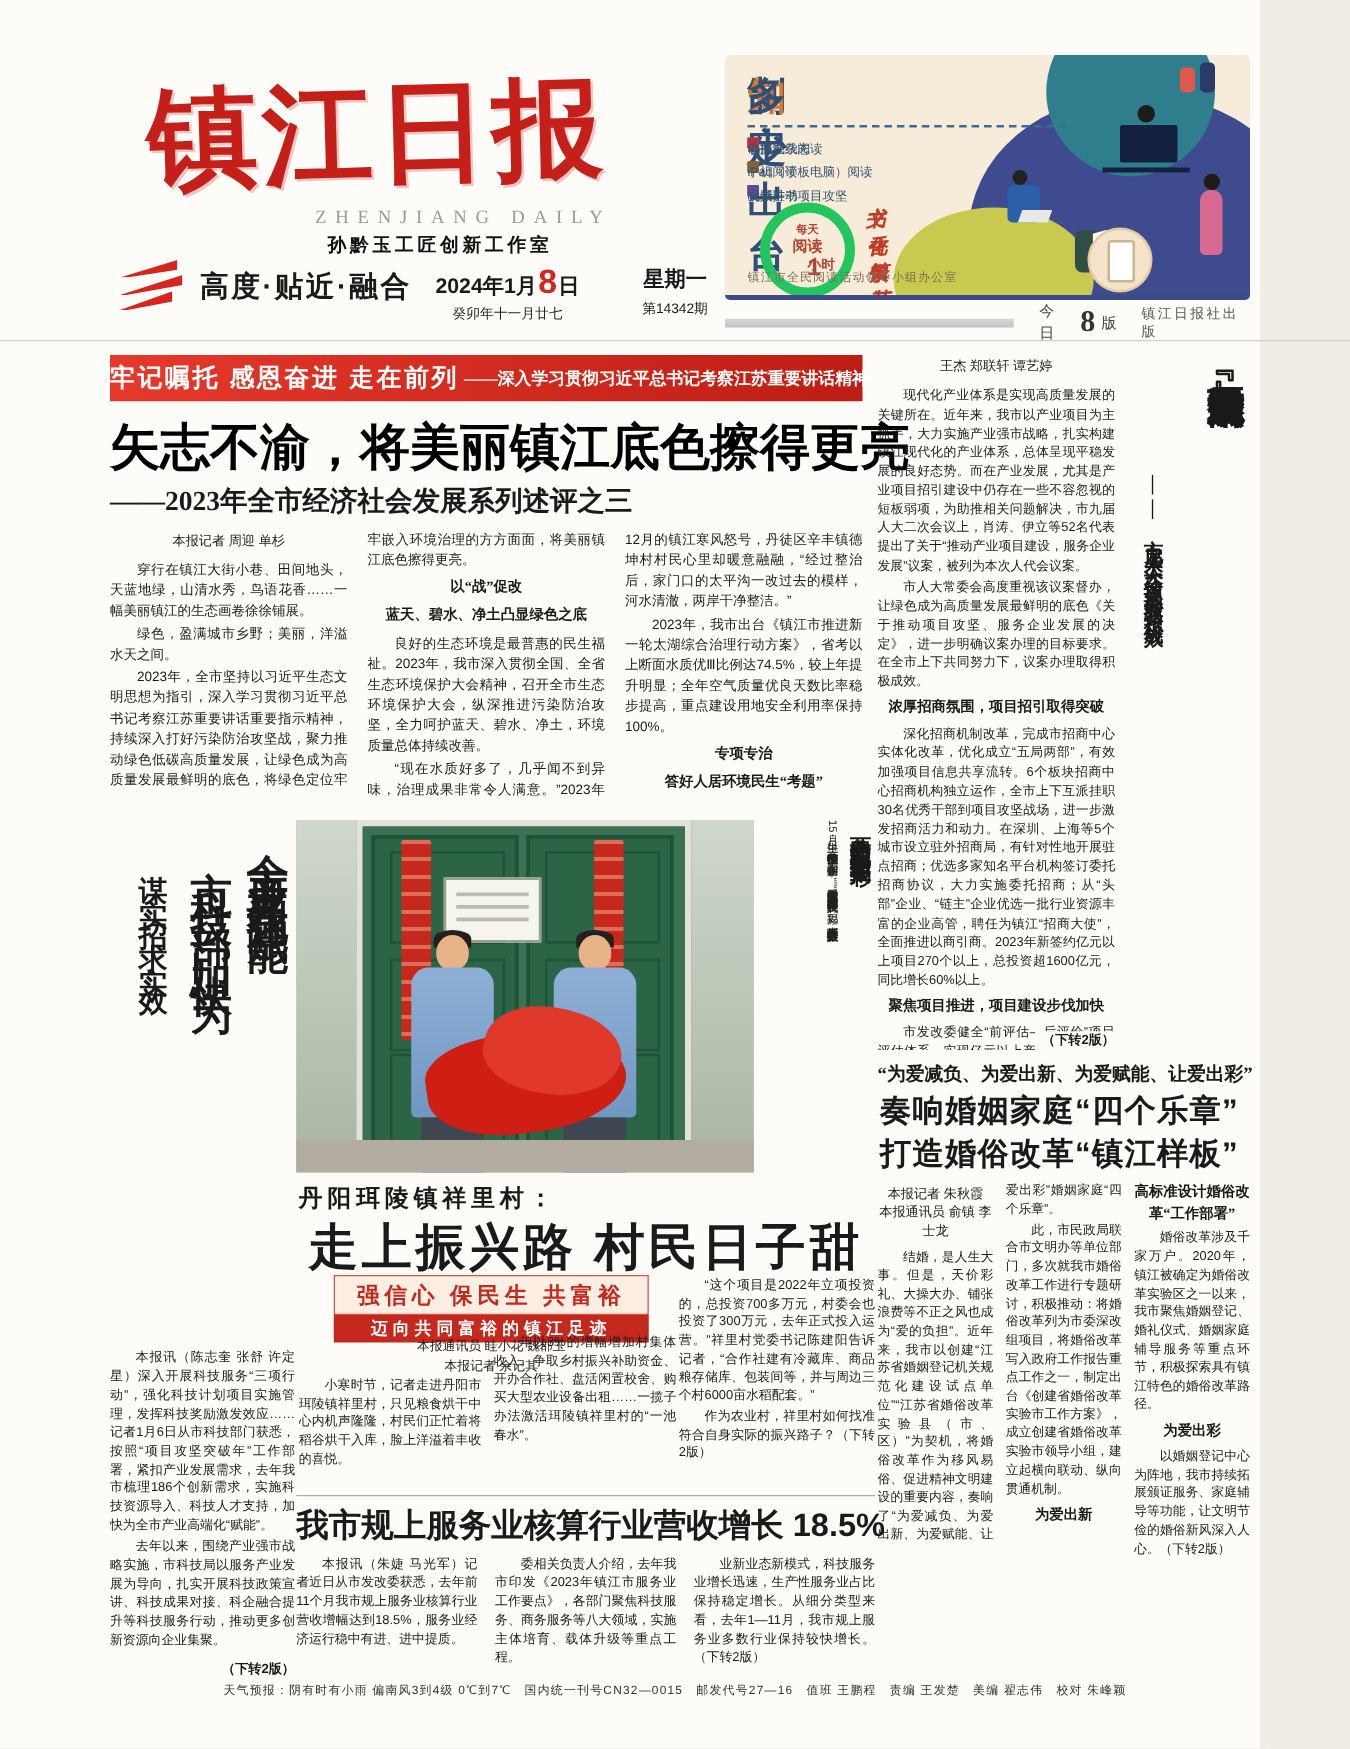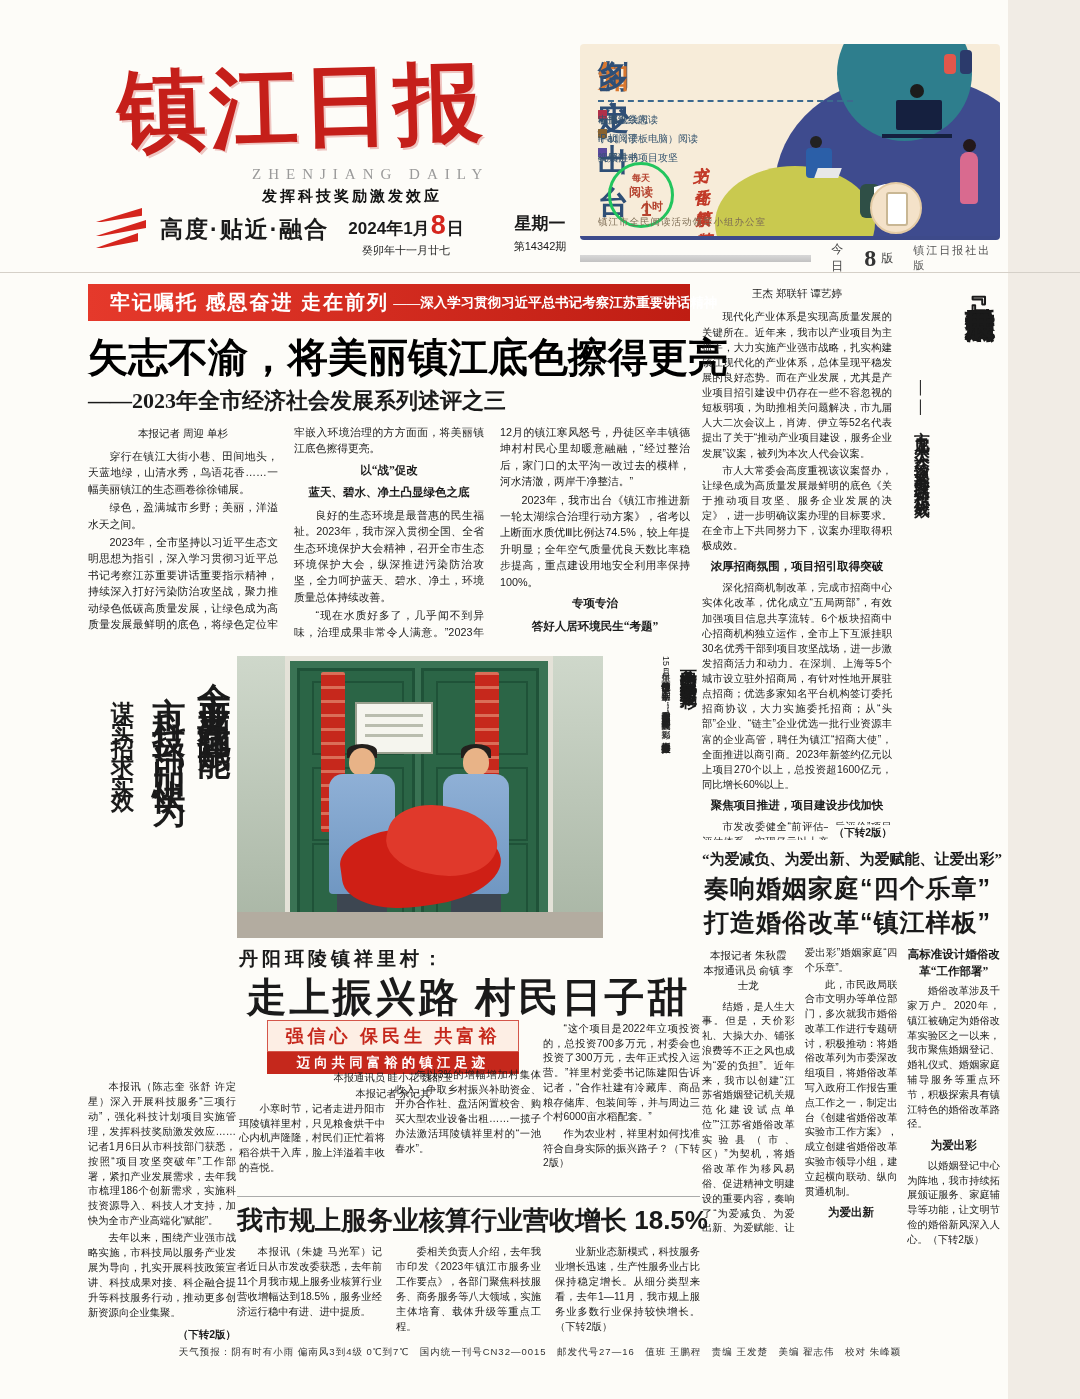--- a/index.html
+++ b/index.html
@@ -53,40 +53,40 @@
   .fig-kids2 { right:28px; top:6px; width:12px; height:24px; background:#2b3a6b; border-radius:4px; }
   .fig-phone-circle { left:290px; bottom:2px; width:48px; height:48px; background:#f4e2c9; border-radius:50%; border:2px solid #e4cba4; }
   .fig-phone { left:306px; bottom:10px; width:18px; height:30px; background:#fff; border:2px solid #c9b794; border-radius:3px; }
   .promo-title { left:18px; top:12px; z-index:3; font-weight:900; font-size:31px; letter-spacing:2px; }
   .pt-main, .pt-rest { color:#2f4f76; }
   .pt-accent { color:#d9772f; }
   .promo-dash { left:18px; top:56px; width:255px; border-top:2px dashed #3d6a8f; z-index:3; }
   .promo-items { left:18px; top:66px; width:265px; z-index:3; font-size:10px; color:#34536e; line-height:1.9; position:absolute; }
   .pitem { display:inline-block; margin-right:10px; white-space:nowrap; }
   .picon { display:inline-block; width:9px; height:9px; margin-right:3px; border-radius:1px; vertical-align:middle; }
-  .promo-stamp { left:28px; top:118px; width:60px; height:60px; border:3px solid #22c55e; border-radius:50%;
+  .promo-stamp { left:28px; top:118px; width:60px; height:60px; border:8px solid #22c55e; border-radius:50%;
                  color:#b5432f; z-index:3; text-align:center; font-weight:bold; }
   .stamp-top { position:absolute; left:0; top:7px; width:100%; font-size:9px; }
   .stamp-mid { position:absolute; left:0; top:19px; width:100%; font-size:12px; }
   .stamp-num { font-size:19px; font-weight:900; }
   .stamp-bot { position:absolute; left:0; top:34px; width:100%; font-size:11px; }
   .promo-script { left:112px; top:122px; z-index:3; color:#c23a28; font-style:italic; font-weight:bold;
                   font-size:16px; line-height:1.35; font-family:"Liberation Serif", serif; transform:rotate(-3deg); }
   .promo-org { left:18px; top:172px; z-index:3; font-size:9.5px; color:#7d6c54; letter-spacing:1px; }
 
   .pubrow { left:580px; top:246px; width:424px; height:24px; display:flex; align-items:center; }
   .pub-bar { width:232px; height:7px; background:linear-gradient(#d8d8d8,#c2c2c2); margin-right:20px; }
   .pub-today, .pub-ban { font-size:12px; color:#444; letter-spacing:2px; }
   .pub-pages { font-size:24px; font-weight:bold; font-family:"Liberation Serif", serif; color:#333; margin:0 5px; }
   .pub-publisher { font-size:11px; color:#555; margin-left:18px; letter-spacing:2px; }
   .header-rule { left:0; top:272px; width:1080px; border-top:1px solid #d5d0c8; }
 
   
   .banner { left:88px; top:284px; width:602px; height:37px; background:linear-gradient(90deg,#e5392b,#bf1d13);
-            color:#fff; display:flex; align-items:center; padding:0 22px; box-sizing:border-box; white-space:nowrap; }
+            color:#fff; display:flex; align-items:center; padding:0 0; box-sizing:border-box; white-space:nowrap; }
   .banner-main { font-size:20px; font-weight:900; letter-spacing:2px; }
   .banner-sub { font-size:13.5px; font-weight:bold; margin-left:4px; font-family:"Liberation Serif", serif; }
   .lead-headline { left:88px; top:330px; width:602px; text-align:center; font-size:40px; font-weight:900;
                    white-space:nowrap; color:#000; }
   .lead-subhead { left:88px; top:386px; width:602px; text-align:left; font-size:22px; font-weight:bold;
                   font-family:"Liberation Serif", serif; }
   .lead-cols { left:88px; top:424px; width:602px; height:228px; column-count:3; column-gap:16px;
                font-size:10.8px; line-height:1.52; text-align:justify; overflow:hidden; }
   .byline-center { text-align:center; font-size:10.5px; margin:2px 0 6px 0; text-indent:0; }
   .subhd { text-align:center; font-weight:bold; font-family:"Liberation Serif", serif; font-size:11.5px;
@@ -174,21 +174,21 @@
   .footer { left:0; top:1346px; width:1080px; text-align:center; font-size:9.5px; color:#333; letter-spacing:1px; }
 </style>
 </head>
 <body>
 
 <div class="page">
   <div class="abs right-edge"></div>
 
   <div class="abs mh-title">镇江日报</div>
   <div class="abs mh-eng">ZHENJIANG DAILY</div>
-  <div class="abs mh-organ">发挥科技奖励激发效应</div>
+  <div class="abs mh-organ">孙黔玉工匠创新工作室</div>
   <div class="abs logo-mark">
       <i class="lm1"></i>
       <i class="lm2"></i>
       <i class="lm3"></i>
     </div>
   <div class="abs slogan">高度·贴近·融合</div>
   <div class="abs date-block">
     <div class="date-line"><span>2024年1月</span><span class="date-big">8</span><span>日</span></div>
     <div class="lunar">癸卯年十一月廿七</div>
   </div>

